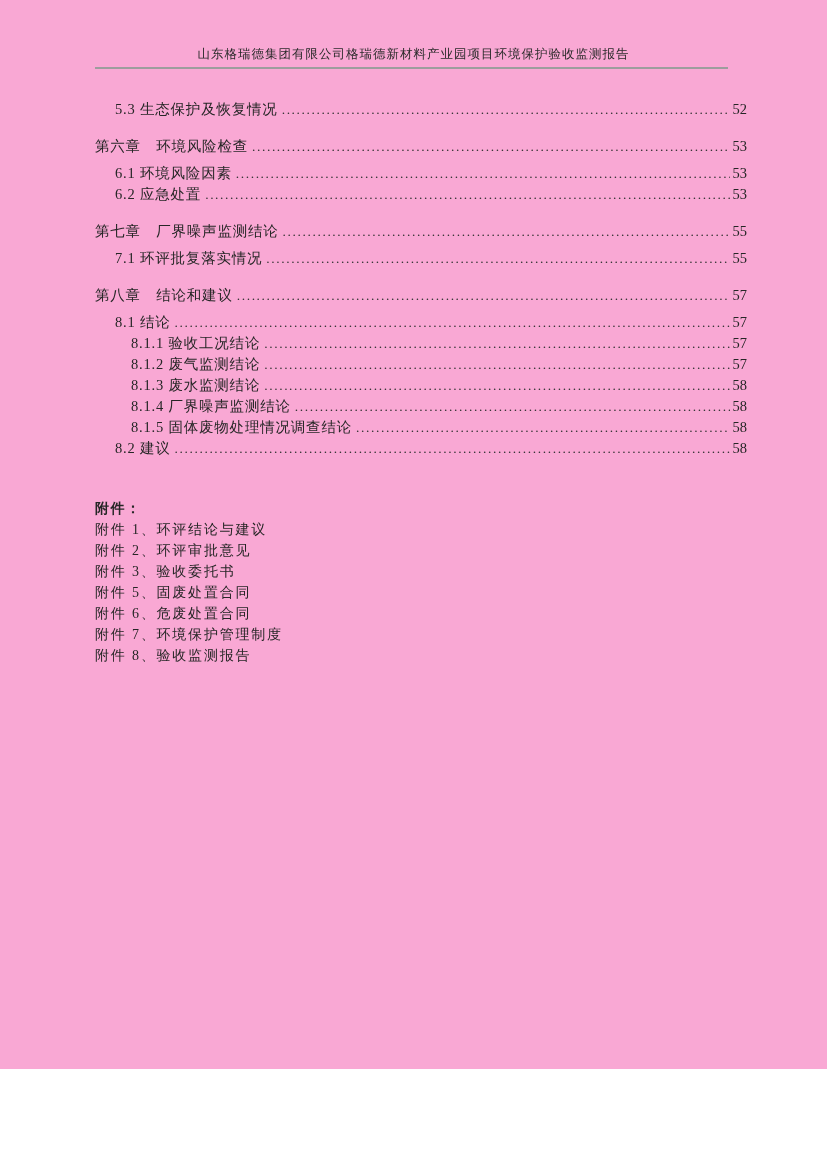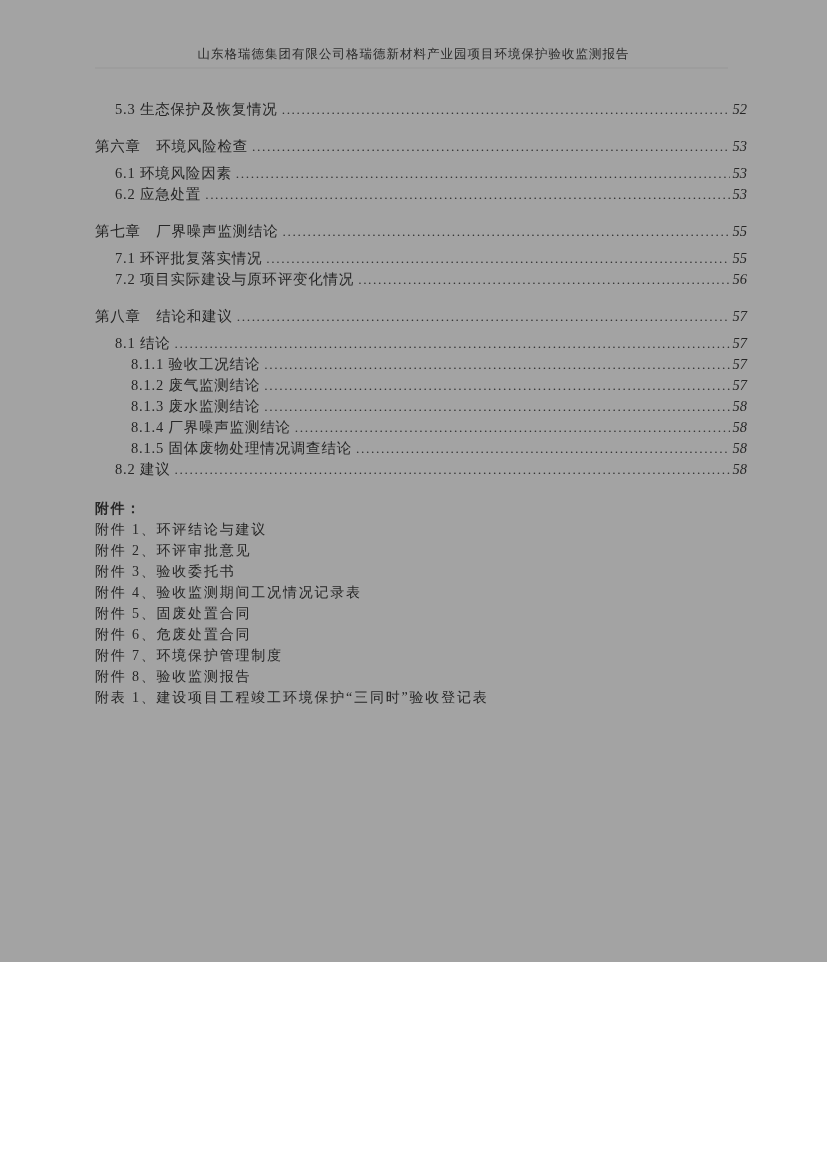--- a/index.html
+++ b/index.html
@@ -3,22 +3,22 @@
 <meta charset="utf-8">
 <style>
   html, body {
     margin: 0;
     padding: 0;
     background: #ffffff;
   }
   .page {
     position: relative;
     width: 827px;
-    height: 962px;
-    background: #a3a3a3;
+    height: 1069px;
+    background: #f9a8d4;
     font-family: "Liberation Serif", "DejaVu Serif", serif;
     color: #222222;
     overflow: hidden;
   }
 
   
   .header-title {
     position: absolute;
     top: 46px;
     left: 0;
@@ -67,21 +67,20 @@
     color: #333333;
   }
   .toc-dots::after {
     content: "..........................................................................................................................................................................................................................";
     letter-spacing: 1.6px;
     font-size: 13.5px;
   }
   .toc-page {
     white-space: nowrap;
     letter-spacing: 0;
-    font-style: italic;
   }
 
   
   .attachments {
     position: absolute;
     top: 498px;
     left: 95px;
     width: 652px;
     font-size: 14px;
     color: #262626;
@@ -152,25 +151,20 @@
       <div class="toc-row l1">
     <span class="toc-label">第七章　厂界噪声监测结论</span>
     <span class="toc-dots"></span>
     <span class="toc-page">55</span>
   </div>
       <div class="toc-row l2">
     <span class="toc-label">7.1 环评批复落实情况</span>
     <span class="toc-dots"></span>
     <span class="toc-page">55</span>
   </div>
-      <div class="toc-row l2">
-    <span class="toc-label">7.2 项目实际建设与原环评变化情况</span>
-    <span class="toc-dots"></span>
-    <span class="toc-page">56</span>
-  </div>
       <div class="toc-row l1">
     <span class="toc-label">第八章　结论和建议</span>
     <span class="toc-dots"></span>
     <span class="toc-page">57</span>
   </div>
       <div class="toc-row l2">
     <span class="toc-label">8.1 结论</span>
     <span class="toc-dots"></span>
     <span class="toc-page">57</span>
   </div>
@@ -205,25 +199,23 @@
     <span class="toc-page">58</span>
   </div>
     </div>
 
   <div class="attachments">
     <div class="attachments-heading">附件：</div>
     <div id="attachment-list">
         <div class="attachment-item">附件 1、环评结论与建议</div>
         <div class="attachment-item">附件 2、环评审批意见</div>
         <div class="attachment-item">附件 3、验收委托书</div>
-        <div class="attachment-item">附件 4、验收监测期间工况情况记录表</div>
         <div class="attachment-item">附件 5、固废处置合同</div>
         <div class="attachment-item">附件 6、危废处置合同</div>
         <div class="attachment-item">附件 7、环境保护管理制度</div>
         <div class="attachment-item">附件 8、验收监测报告</div>
-        <div class="attachment-item">附表 1、建设项目工程竣工环境保护“三同时”验收登记表</div>
       </div>
   </div>
 
   <div class="footer-page-number">2</div>
   <div class="footer-company">山东格瑞德集团有限公司</div>
 
 </div>
 
 </body></html>

